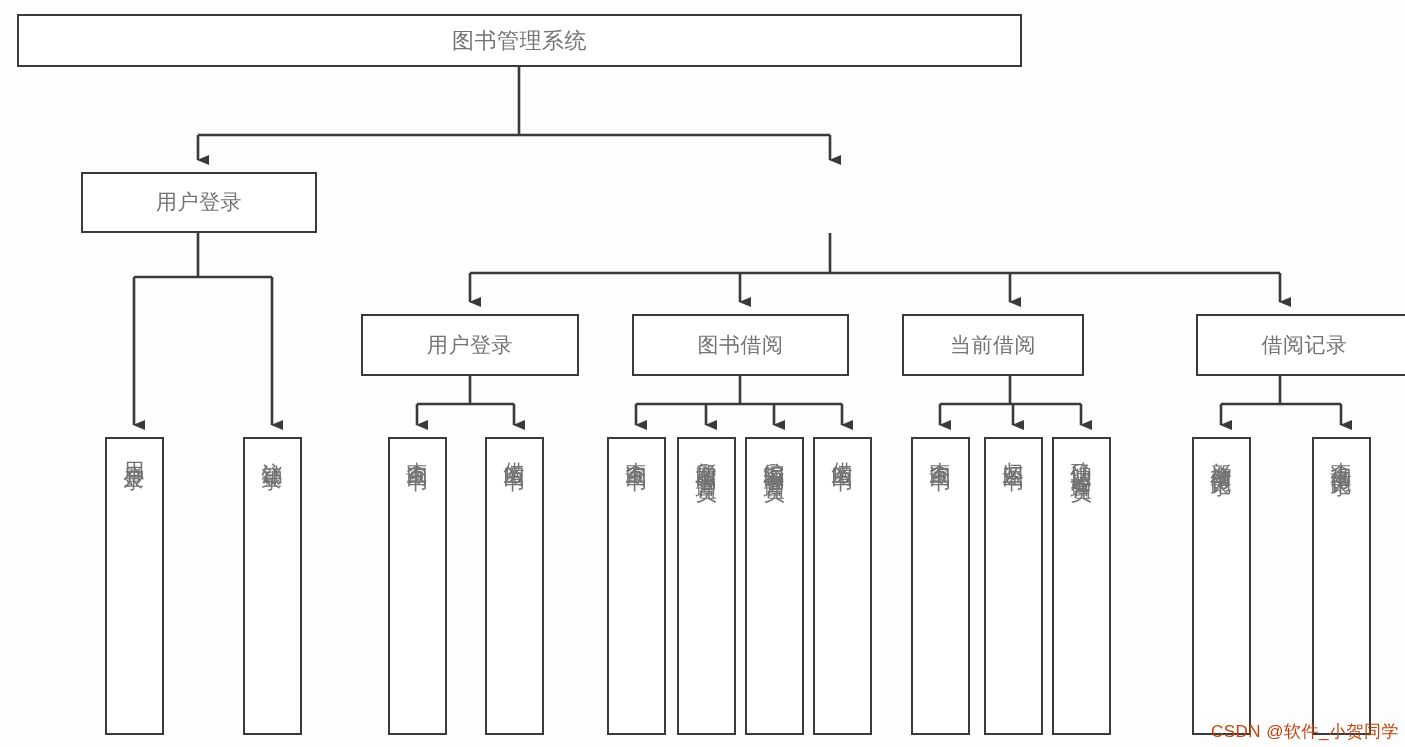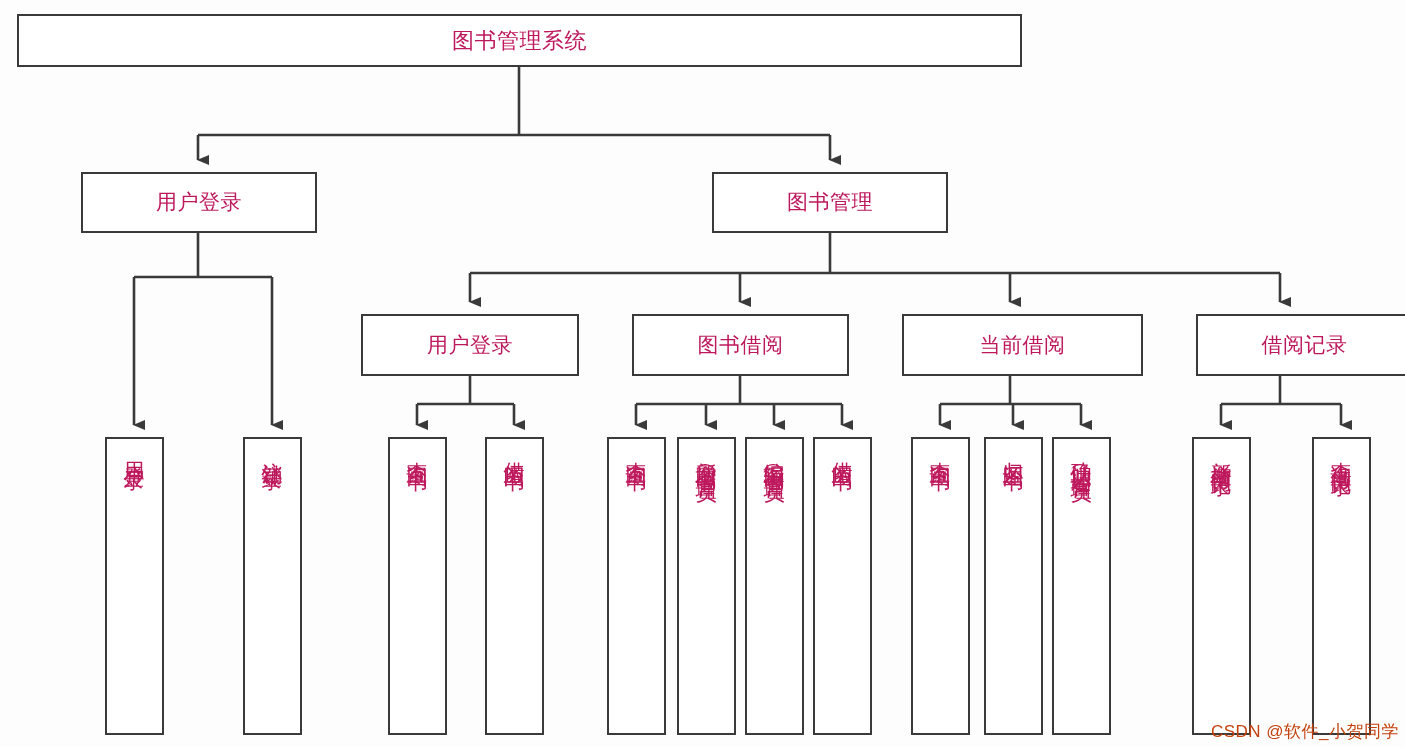--- a/index.html
+++ b/index.html
@@ -33,21 +33,21 @@
     background: #ffffff;
     display: flex;
     align-items: center;
     justify-content: center;
     color: #3d3d3d;
   }
   .node .label {
     display: block;
     text-align: center;
     line-height: 1.18;
-    color: #be185d;
+    color: #737373;
     white-space: pre;
   }
   
   .node.horiz .label {
     font-size: 21px;
     letter-spacing: 0.5px;
   }
   .node.root .label {
     font-size: 22px;
   }
@@ -132,33 +132,30 @@
   </svg>
 
   <div class="node horiz root" style="left:17px; top:14px; width:1005px; height:53px;">
     <span class="label">图书管理系统</span>
   </div>
 
   <div class="node horiz" style="left:81px; top:172px; width:236px; height:61px;">
     <span class="label">用户登录</span>
   </div>
 
-  <div class="node horiz" style="left:712px; top:172px; width:236px; height:61px;">
-    <span class="label">图书管理</span>
-  </div>
 
   <div class="node horiz" style="left:361px; top:314px; width:218px; height:62px;">
     <span class="label">用户登录</span>
   </div>
 
   <div class="node horiz" style="left:632px; top:314px; width:217px; height:62px;">
     <span class="label">图书借阅</span>
   </div>
 
-  <div class="node horiz" style="left:902px; top:314px; width:241px; height:62px;">
+  <div class="node horiz" style="left:902px; top:314px; width:182px; height:62px;">
     <span class="label">当前借阅</span>
   </div>
 
   <div class="node horiz" style="left:1196px; top:314px; width:217px; height:62px;">
     <span class="label">借阅记录</span>
   </div>
 
   <div class="node vert" style="left:105px; top:437px; width:59px; height:298px;">
     <span class="label">用户登录</span>
   </div>

